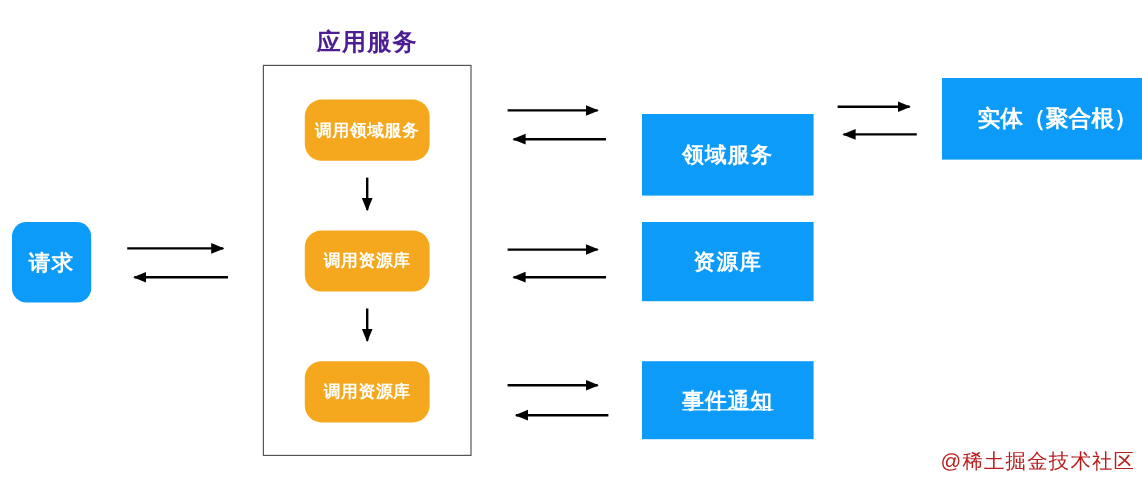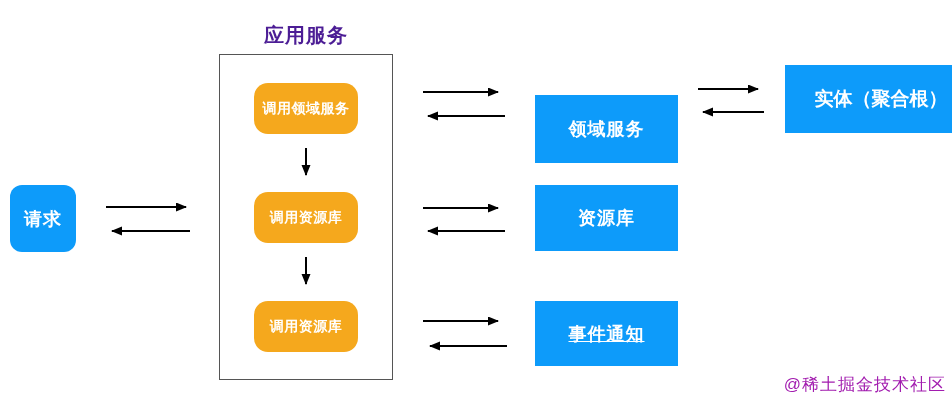--- a/index.html
+++ b/index.html
@@ -99,21 +99,21 @@
     top: 0;
     width: 952px;
     height: 409px;
     pointer-events: none;
   }
 
   .watermark {
     right: 6px;
     top: 373px;
     font-size: 17px;
-    color: #a21caf;
+    color: #b91c1c;
     letter-spacing: 1px;
   }
 </style>
 </head>
 <body>
 
 <div class="stage">
 
   <div class="abs diagram-title">应用服务</div>
 

